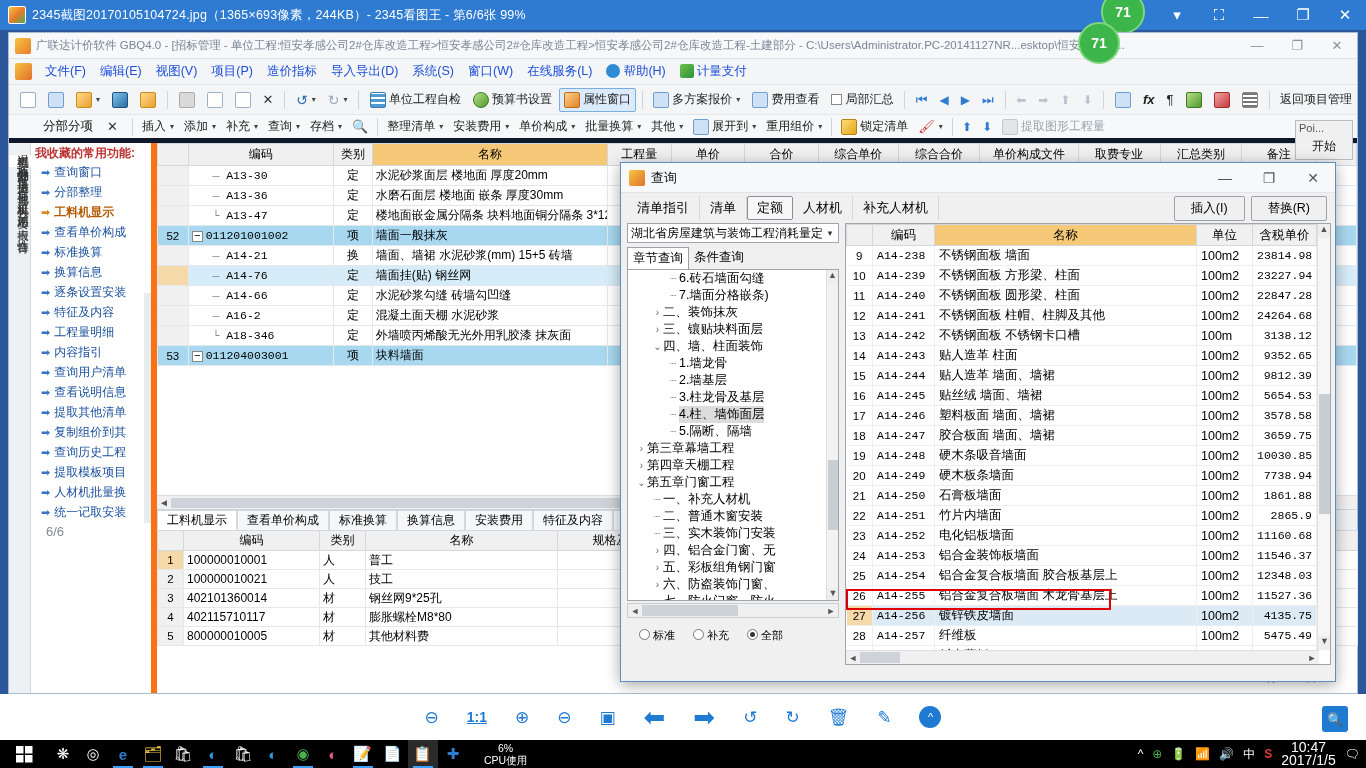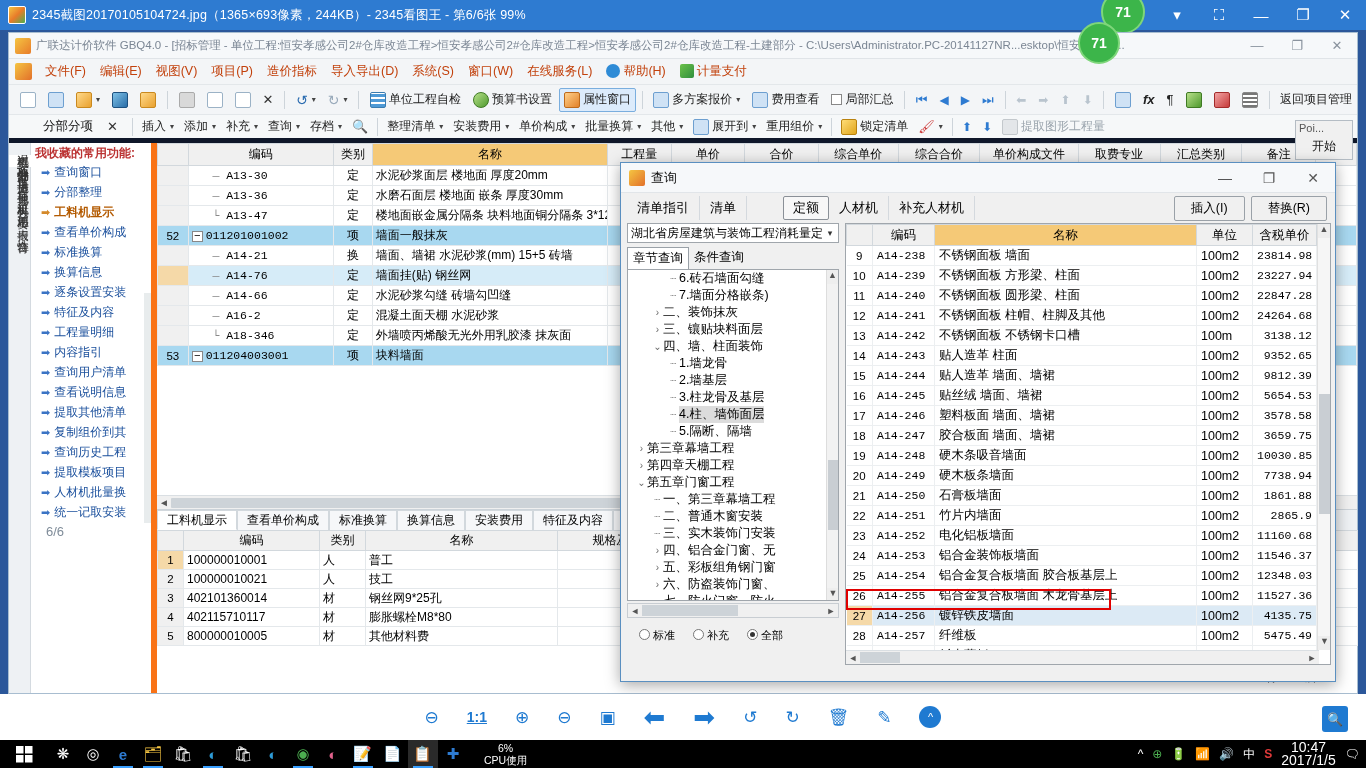--- a/index.html
+++ b/index.html
@@ -42,21 +42,21 @@
     text-overflow:ellipsis;max-width:1180px;}
   #app-title .at-btns{margin-left:auto;display:flex;}
   .at-btn{width:40px;height:26px;display:flex;align-items:center;justify-content:center;
     color:#8a939e;font-size:13px;}
 
   
   #menubar{height:26px;background:#f3f5f7;display:flex;align-items:center;
     border-bottom:1px solid #e3e7ea;padding-left:4px;}
   #menubar .mlogo{width:17px;height:17px;margin:0 6px 0 2px;
     background:linear-gradient(135deg,#f5c542,#e2702a);border-radius:2px;}
-  .mitem{padding:7px 7px;font-size:12.5px;color:#c2410c;white-space:nowrap;}
+  .mitem{padding:7px 7px;font-size:12.5px;color:#1d4ed8;white-space:nowrap;}
   .mi-ico{display:inline-block;width:14px;height:14px;border-radius:50%;
     background:#2e8bd6;margin-right:3px;vertical-align:-3px;}
   .mi-ico2{display:inline-block;width:14px;height:14px;margin-right:3px;vertical-align:-3px;
     background:linear-gradient(135deg,#6cc24a,#2f8f3e);border-radius:2px;}
 
   
   #toolbar{height:30px;background:#f3f5f7;display:flex;align-items:center;
     border-bottom:1px solid #e3e7ea;padding-left:6px;gap:2px;}
   .tbtn{height:24px;padding:0 4px;display:flex;align-items:center;gap:3px;
     font-size:12px;color:#222;white-space:nowrap;border:1px solid transparent;border-radius:2px;}
@@ -155,21 +155,21 @@
     border-bottom:1px solid #e1e5e9;}
   #dlg-title .d-ico{width:16px;height:16px;margin:0 6px 0 8px;
     background:linear-gradient(135deg,#f5c542,#e2702a);border-radius:2px;}
   #dlg-title .d-txt{font-size:13px;color:#111;}
   #dlg-title .d-btns{margin-left:auto;display:flex;}
   .d-btn{width:44px;height:30px;display:flex;align-items:center;justify-content:center;
     color:#555;font-size:14px;}
 
   #dlg-tabs{height:30px;display:flex;align-items:center;padding-left:6px;gap:0;}
   .dtab{padding:3px 10px;font-size:13px;color:#000;border-right:1px solid #d4d9de;}
-  .dtab.sel{border:1px solid #8a9097;background:#f7f7f7;border-radius:2px;padding:2px 9px;margin-left:36px;}
+  .dtab.sel{border:1px solid #8a9097;background:#f7f7f7;border-radius:2px;padding:2px 9px;}
   .dlg-actions{margin-left:auto;display:flex;gap:6px;padding-right:8px;}
   .dbtn{border:1px solid #9aa1a8;background:#f0f0f0;font-size:12.5px;padding:3px 16px;border-radius:2px;}
 
   #dlg-body{position:absolute;left:0;top:60px;width:716px;height:460px;}
   #dlg-left{position:absolute;left:6px;top:0;width:212px;height:424px;}
   #combo{height:20px;border:1px solid #a0a6ac;background:#fff;display:flex;align-items:center;
     font-size:12px;padding-left:3px;}
   #combo span.cv{flex:1;white-space:nowrap;overflow:hidden;}
   #combo .cbtn{width:16px;text-align:center;color:#333;font-size:9px;}
   #subtabs{display:flex;margin-top:4px;}
@@ -972,21 +972,21 @@
             <div class="tnode" style="padding-left: 8px;">
               <span class="tw">›</span>
               <span class="lbl">第四章天棚工程</span>
             </div>
             <div class="tnode" style="padding-left: 8px;">
               <span class="tw">⌄</span>
               <span class="lbl">第五章门窗工程</span>
             </div>
             <div class="tnode" style="padding-left: 24px;">
               <span class="tw">┈</span>
-              <span class="lbl">一、第三章幕墙工程</span>
+              <span class="lbl">一、补充人材机</span>
             </div>
             <div class="tnode" style="padding-left: 24px;">
               <span class="tw">┈</span>
               <span class="lbl">二、普通木窗安装</span>
             </div>
             <div class="tnode" style="padding-left: 24px;">
               <span class="tw">┈</span>
               <span class="lbl">三、实木装饰门安装</span>
             </div>
             <div class="tnode" style="padding-left: 24px;">

